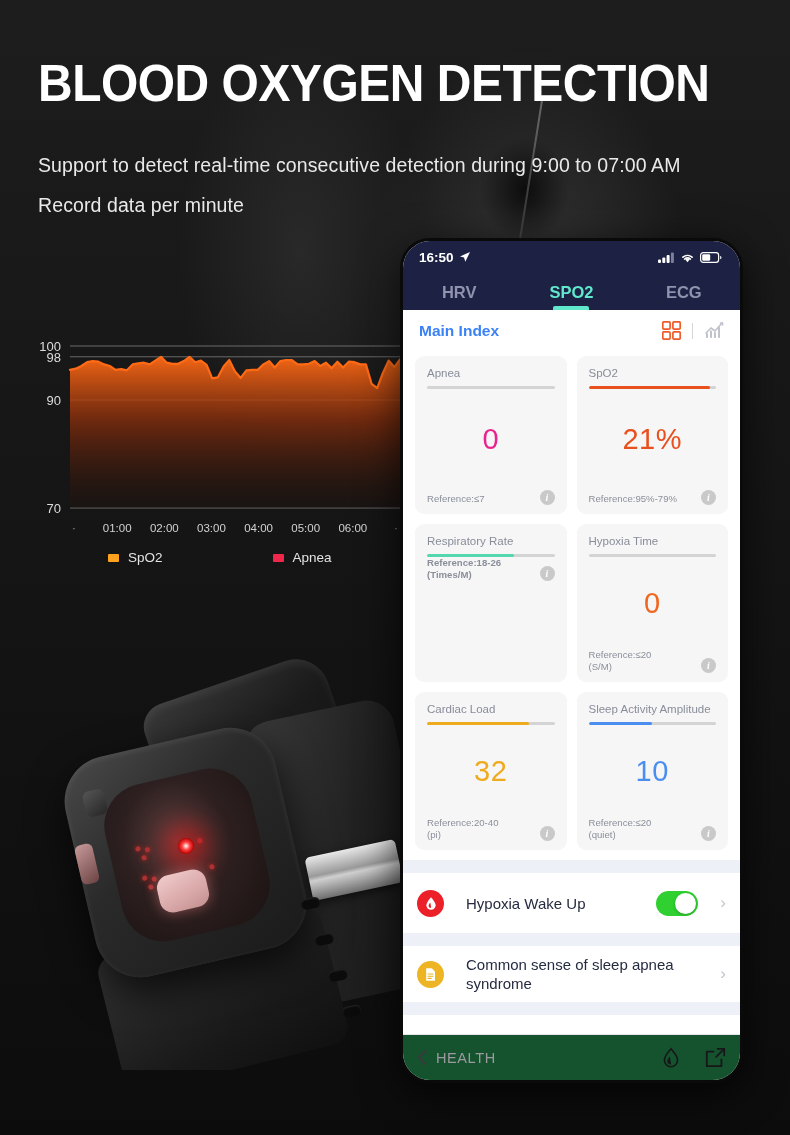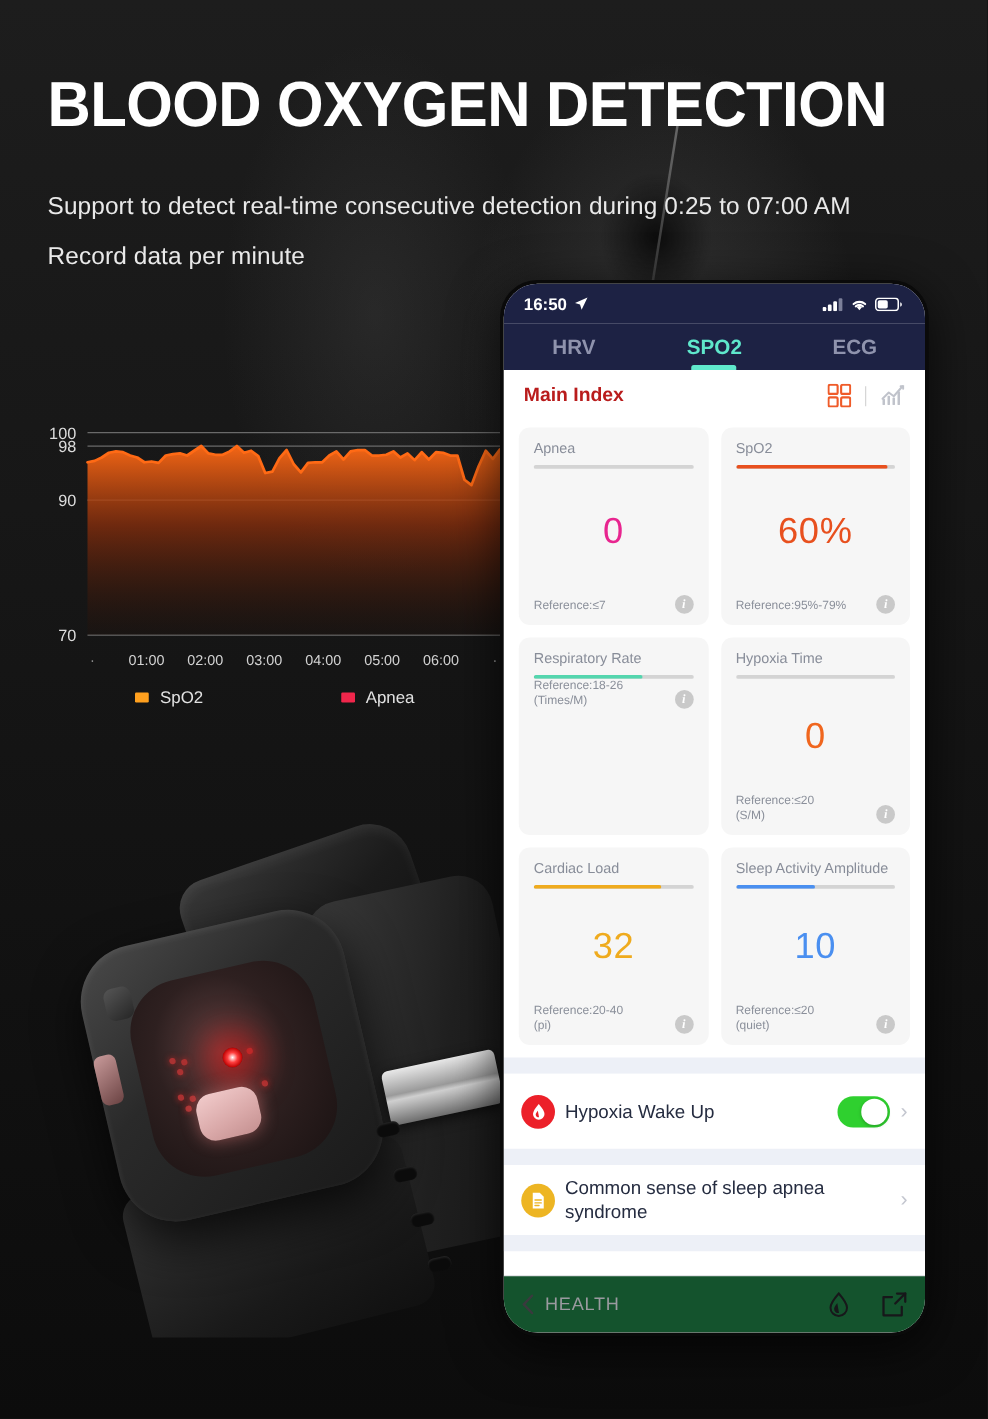--- a/index.html
+++ b/index.html
@@ -141,21 +141,21 @@
     box-shadow: 0 3px 10px rgba(0,0,0,.6);
   }
   .watch-holes { position:absolute; left: 300px; top: 300px; transform: rotate(-12deg); }
   .watch-holes i {
     display:block; position:absolute; width: 19px; height: 11px; border-radius: 5px;
     background: #0b0b0b; box-shadow: inset 0 1px 2px rgba(255,255,255,.12);
   }
 
   
   .phone {
-    position: absolute; left: 400px; top: 224px;
+    position: absolute; left: 400px; top: 238px;
     width: 343px; height: 845px;
     background: #0a0a0a;
     border-radius: 30px;
     box-shadow: 0 10px 40px rgba(0,0,0,.7);
     overflow: hidden;
   }
   .phone-inner {
     position:absolute; inset: 3px;
     background: #ffffff;
     border-radius: 27px;
@@ -186,21 +186,21 @@
     content:""; position:absolute; left:50%; bottom:0;
     transform: translateX(-50%);
     width: 36px; height: 4px; background:#5fe8cc; border-radius: 2px 2px 0 0;
   }
 
   
   .index-head {
     height: 41px; background:#fff; display:flex; align-items:center;
     justify-content:space-between; padding: 0 16px;
   }
-  .index-title { font-size: 15.5px; font-weight: 700; color:#b91c1c; }
+  .index-title { font-size: 15.5px; font-weight: 700; color:#3b82f6; }
   .index-icons { display:flex; align-items:center; gap: 11px; }
   .divider-v { width:1px; height:16px; background:#d6d6d6; }
 
   
   .cards {
     background:#fff; padding: 5px 12px 10px;
     display:grid; grid-template-columns: 1fr 1fr; gap: 10px;
   }
   .card {
     background:#f6f6f6; border-radius: 9px; height: 158px;
@@ -220,21 +220,21 @@
     width:15px; height:15px; border-radius:50%; background:#c9c9c9;
     color:#fff; font-size:10px; font-weight:700; font-style: italic;
     display:flex; align-items:center; justify-content:center; flex: 0 0 auto;
     font-family: "Liberation Serif", serif;
   }
 
   .band { height: 13px; background:#edf0f7; }
 
   
   .row {
-    background:#fff; display:flex; align-items:center; gap: 8px;
+    background:#fff; display:flex; align-items:center; gap: 22px;
     padding: 0 14px; height: 60px;
   }
   .row.tall { height: 56px; }
   .row-icon {
     width:27px; height:27px; border-radius:50%; flex:0 0 auto;
     display:flex; align-items:center; justify-content:center;
   }
   .row-label { flex:1; font-size: 15px; color:#252c40; line-height: 19px; }
   .toggle {
     width: 42px; height: 25px; border-radius: 13px; background:#2fd02f;
@@ -260,21 +260,21 @@
 
 <div id="page">
 
   <div class="bg-photo">
     <div class="bg-figure"></div>
     <div class="bg-rod"></div>
   </div>
 
   <div class="title">BLOOD OXYGEN DETECTION</div>
   <div class="subtitle">
-    <div>Support to detect real-time consecutive detection during 0:25 to 07:00 AM</div>
+    <div>Support to detect real-time consecutive detection during 9:00 to 07:00 AM</div>
     <div>Record data per minute</div>
   </div>
 
   <div class="chart-wrap">
     <svg class="chart-svg" id="chart" width="390" height="248" viewBox="0 0 390 248">
         <defs>
           <linearGradient id="spo2grad" x1="0" y1="0" x2="0" y2="1">
             <stop offset="0%" stop-color="#ff6a15" stop-opacity=".95"></stop>
             <stop offset="42%" stop-color="#8c2f0c" stop-opacity=".75"></stop>
             <stop offset="100%" stop-color="#241008" stop-opacity=".22"></stop>
@@ -409,33 +409,33 @@
             <div class="card-foot">
               <div class="card-ref" style="white-space: pre-line;">Reference:≤7</div>
               <div class="info-icon">i</div>
             </div>
           </div>
           <div class="card">
             <div class="card-title">SpO2</div>
             <div class="bar-track">
               <div class="bar-fill" style="width: 95%; background: rgb(232, 80, 30);"></div>
             </div>
-            <div class="card-value" style="color: rgb(232, 80, 30);">60%</div>
+            <div class="card-value" style="color: rgb(232, 80, 30);">21%</div>
             <div class="card-foot">
               <div class="card-ref" style="white-space: pre-line;">Reference:95%-79%</div>
               <div class="info-icon">i</div>
             </div>
           </div>
           <div class="card">
             <div class="card-title">Respiratory Rate</div>
             <div class="bar-track">
               <div class="bar-fill" style="width: 68%; background: rgb(84, 214, 174);"></div>
             </div>
             <div class="card-foot">
-              <div class="card-ref" style="white-space: pre-line;">Reference:18-26
+              <div class="card-ref" style="white-space: pre-line; font-weight: bold;">Reference:18-26
 (Times/M)</div>
               <div class="info-icon">i</div>
             </div>
           </div>
           <div class="card">
             <div class="card-title">Hypoxia Time</div>
             <div class="bar-track">
               <div class="bar-fill" style="width: 0%; background: rgb(185, 188, 196);"></div>
             </div>
             <div class="card-value" style="color: rgb(240, 102, 30);">0</div>

